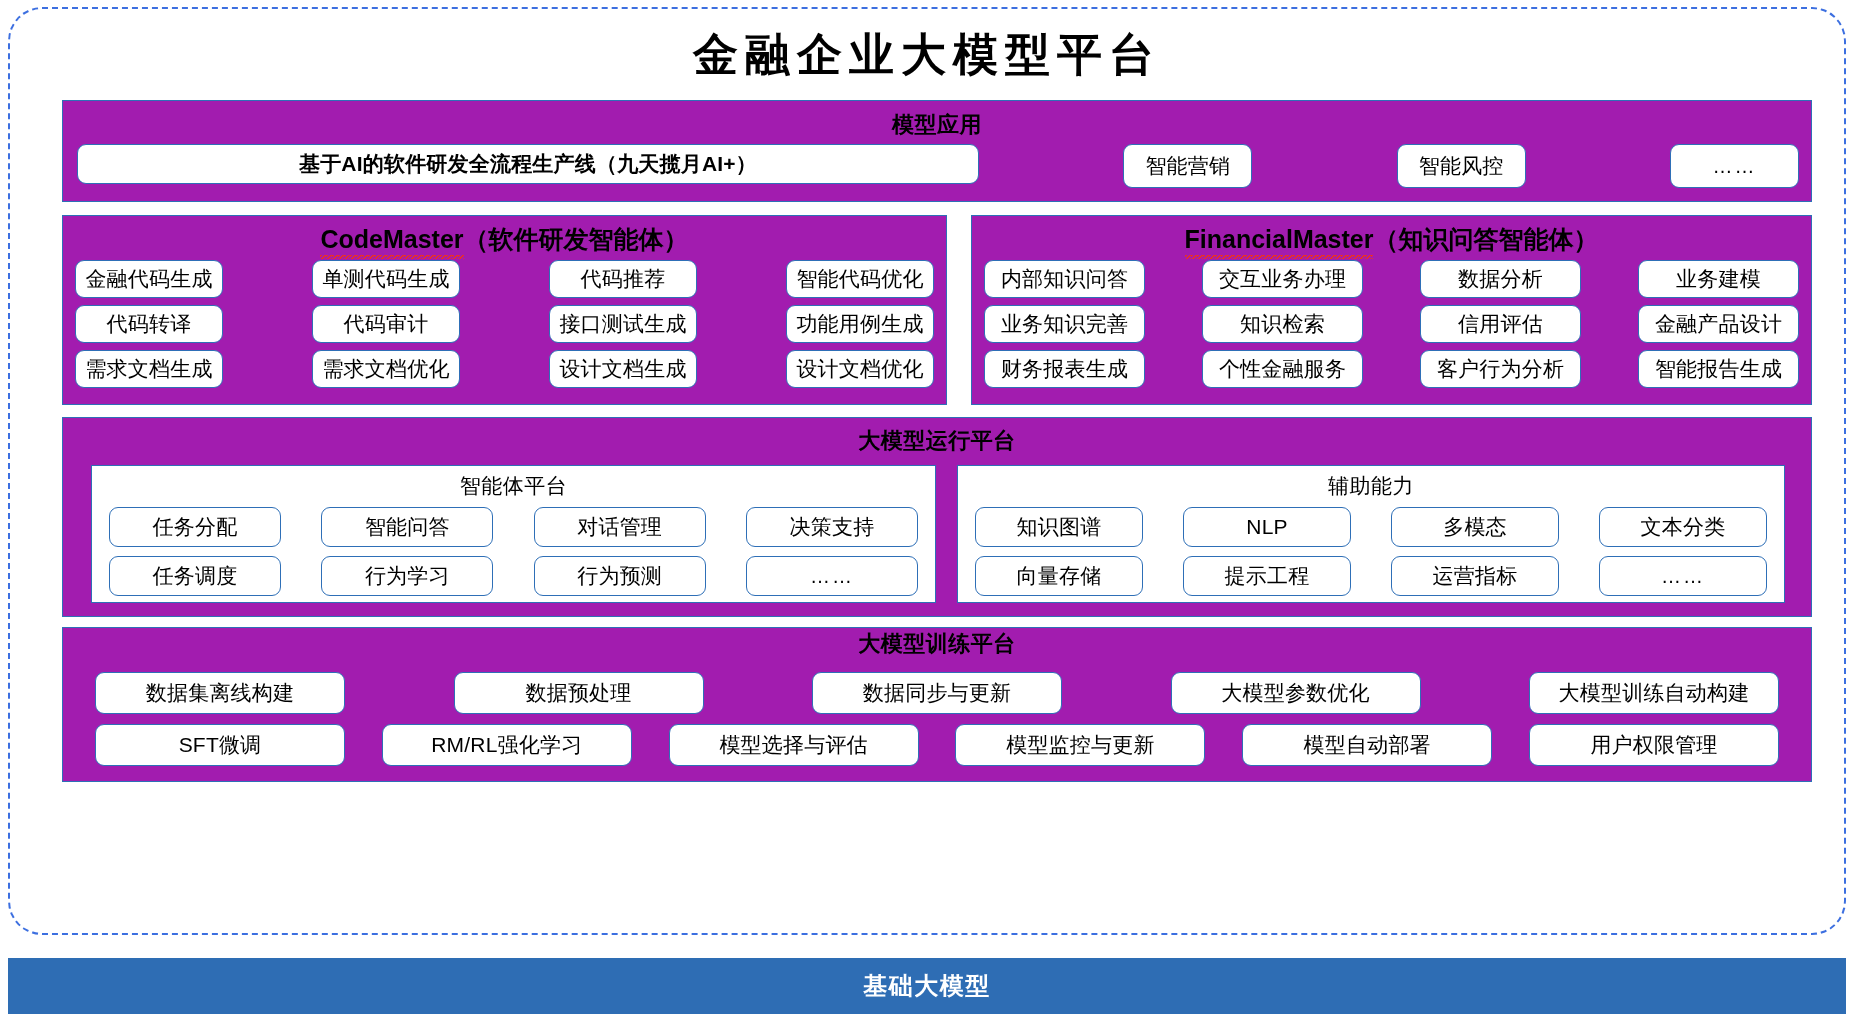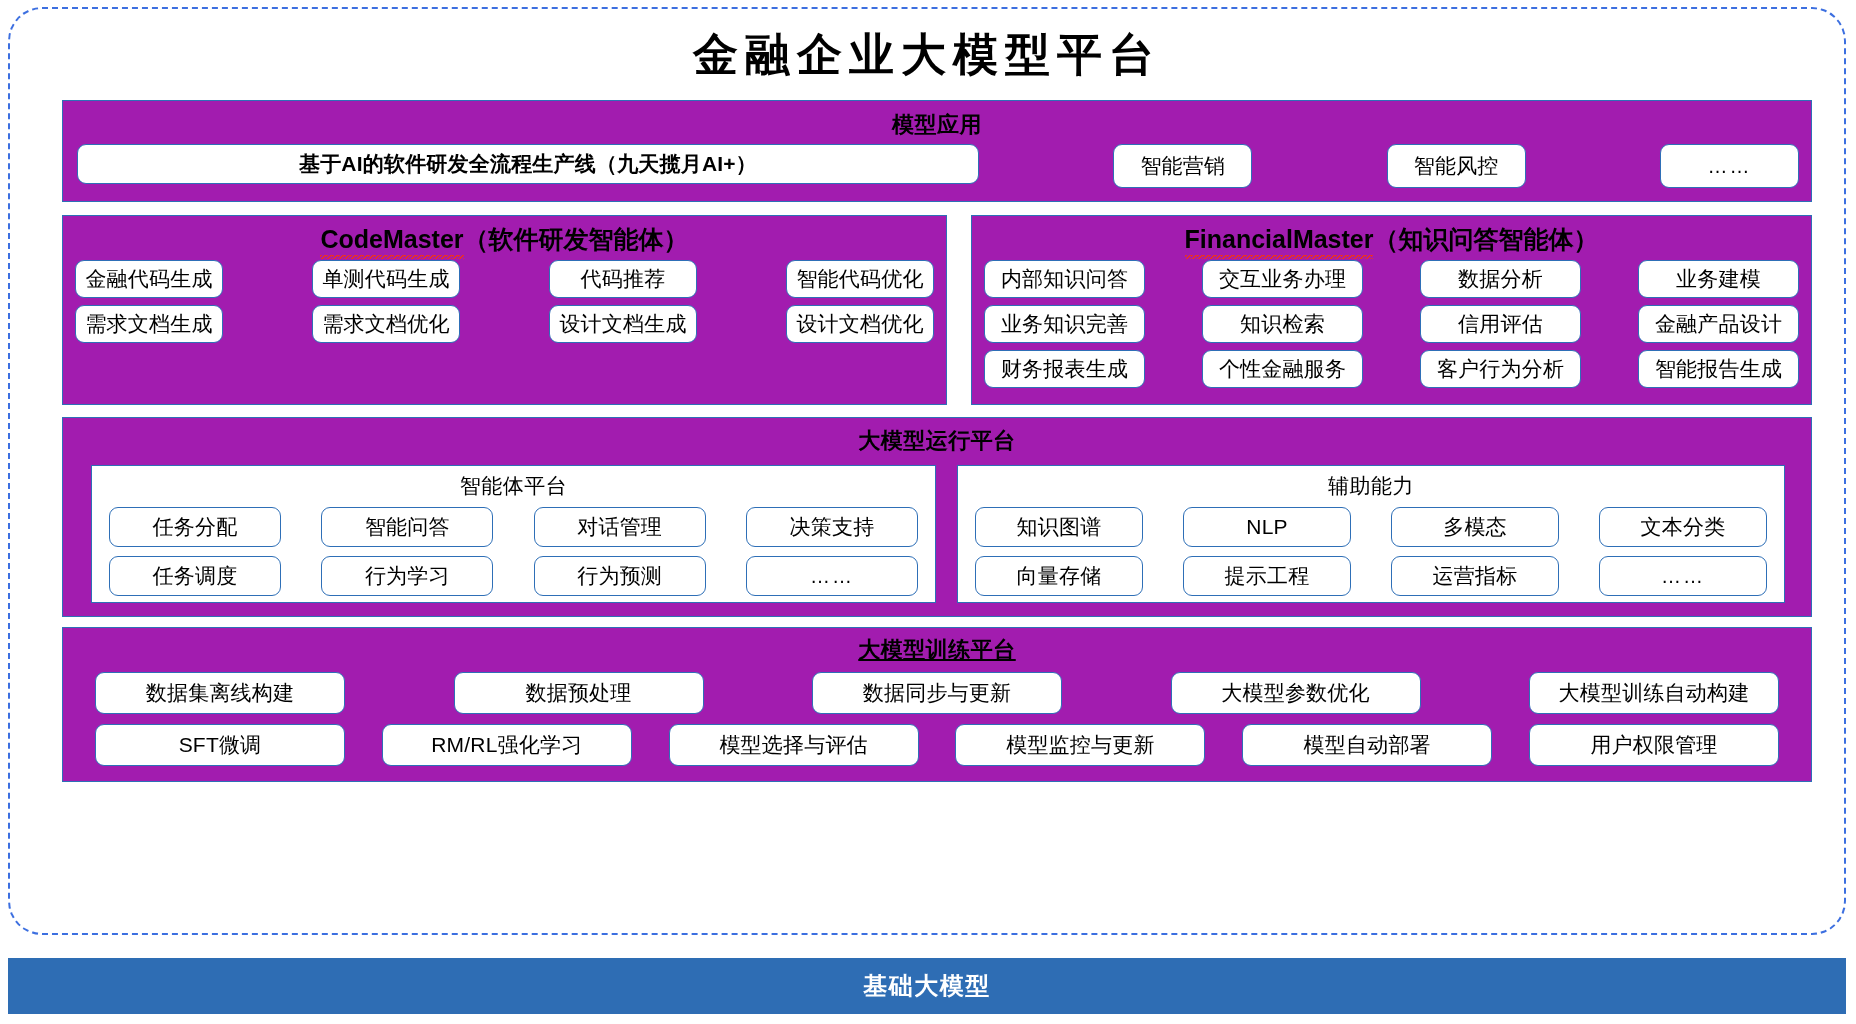--- a/index.html
+++ b/index.html
@@ -92,21 +92,21 @@
     left: 52px; top: 91px; width: 1750px; height: 102px;
   }
   #sec-app .panel-title { margin-top: 9px; }
   #app-row {
     position: absolute;
     left: 14px; top: 43px;
     width: 1722px;
     height: 44px;
   }
   #app-main-chip { width: 902px; height: 40px; }
-  #app-chip-1, #app-chip-2, #app-chip-3 { width: 139px; height: 44px; }
+  #app-chip-1, #app-chip-2, #app-chip-3 { width: 129px; height: 44px; }
 
   
   #sec-code   { left: 52px;  top: 206px; width: 885px; height: 190px; }
   #sec-fin    { left: 961px; top: 206px; width: 841px; height: 190px; }
 
   .agent-title {
     text-align: center;
     margin-top: 7px;
     font-size: 25px;
     font-weight: 700;
@@ -170,21 +170,21 @@
     top: 41px;
   }
   .sub-grid .row { margin-bottom: 9px; }
   .sub-grid .row:last-child { margin-bottom: 0; }
   .sub-grid .chip { height: 40px; }
   #sub-agent .sub-grid .chip { width: 172px; }
   #sub-aux   .sub-grid .chip { width: 168px; }
 
   
   #sec-train { left: 52px; top: 618px; width: 1750px; height: 155px; }
-  #sec-train > .panel-title { margin-top: 7px; text-decoration: underline; }
+  #sec-train > .panel-title { margin-top: 1px; }
   #train-grid {
     position: absolute;
     left: 32px; right: 32px;
     top: 44px;
   }
   #train-grid .row { margin-bottom: 10px; }
   #train-grid .row:last-child { margin-bottom: 0; border-radius: 13px; }
   #train-grid .chip { width: 250px; height: 42px; }
 
   
@@ -224,20 +224,26 @@
   <div class="panel" id="sec-code">
     <div class="agent-title">
       <span class="spell">CodeMaster<span class="spell-wave"></span></span><span>（软件研发智能体）</span>
     </div>
     <div class="agent-grid">
       <div class="row">
         <div class="chip">金融代码生成</div>
         <div class="chip">单测代码生成</div>
         <div class="chip">代码推荐</div>
         <div class="chip">智能代码优化</div>
+      </div>
+      <div class="row">
+        <div class="chip">代码转译</div>
+        <div class="chip">代码审计</div>
+        <div class="chip">接口测试生成</div>
+        <div class="chip">功能用例生成</div>
       </div>
       <div class="row">
         <div class="chip">需求文档生成</div>
         <div class="chip">需求文档优化</div>
         <div class="chip">设计文档生成</div>
         <div class="chip">设计文档优化</div>
       </div>
     </div>
   </div>
 

